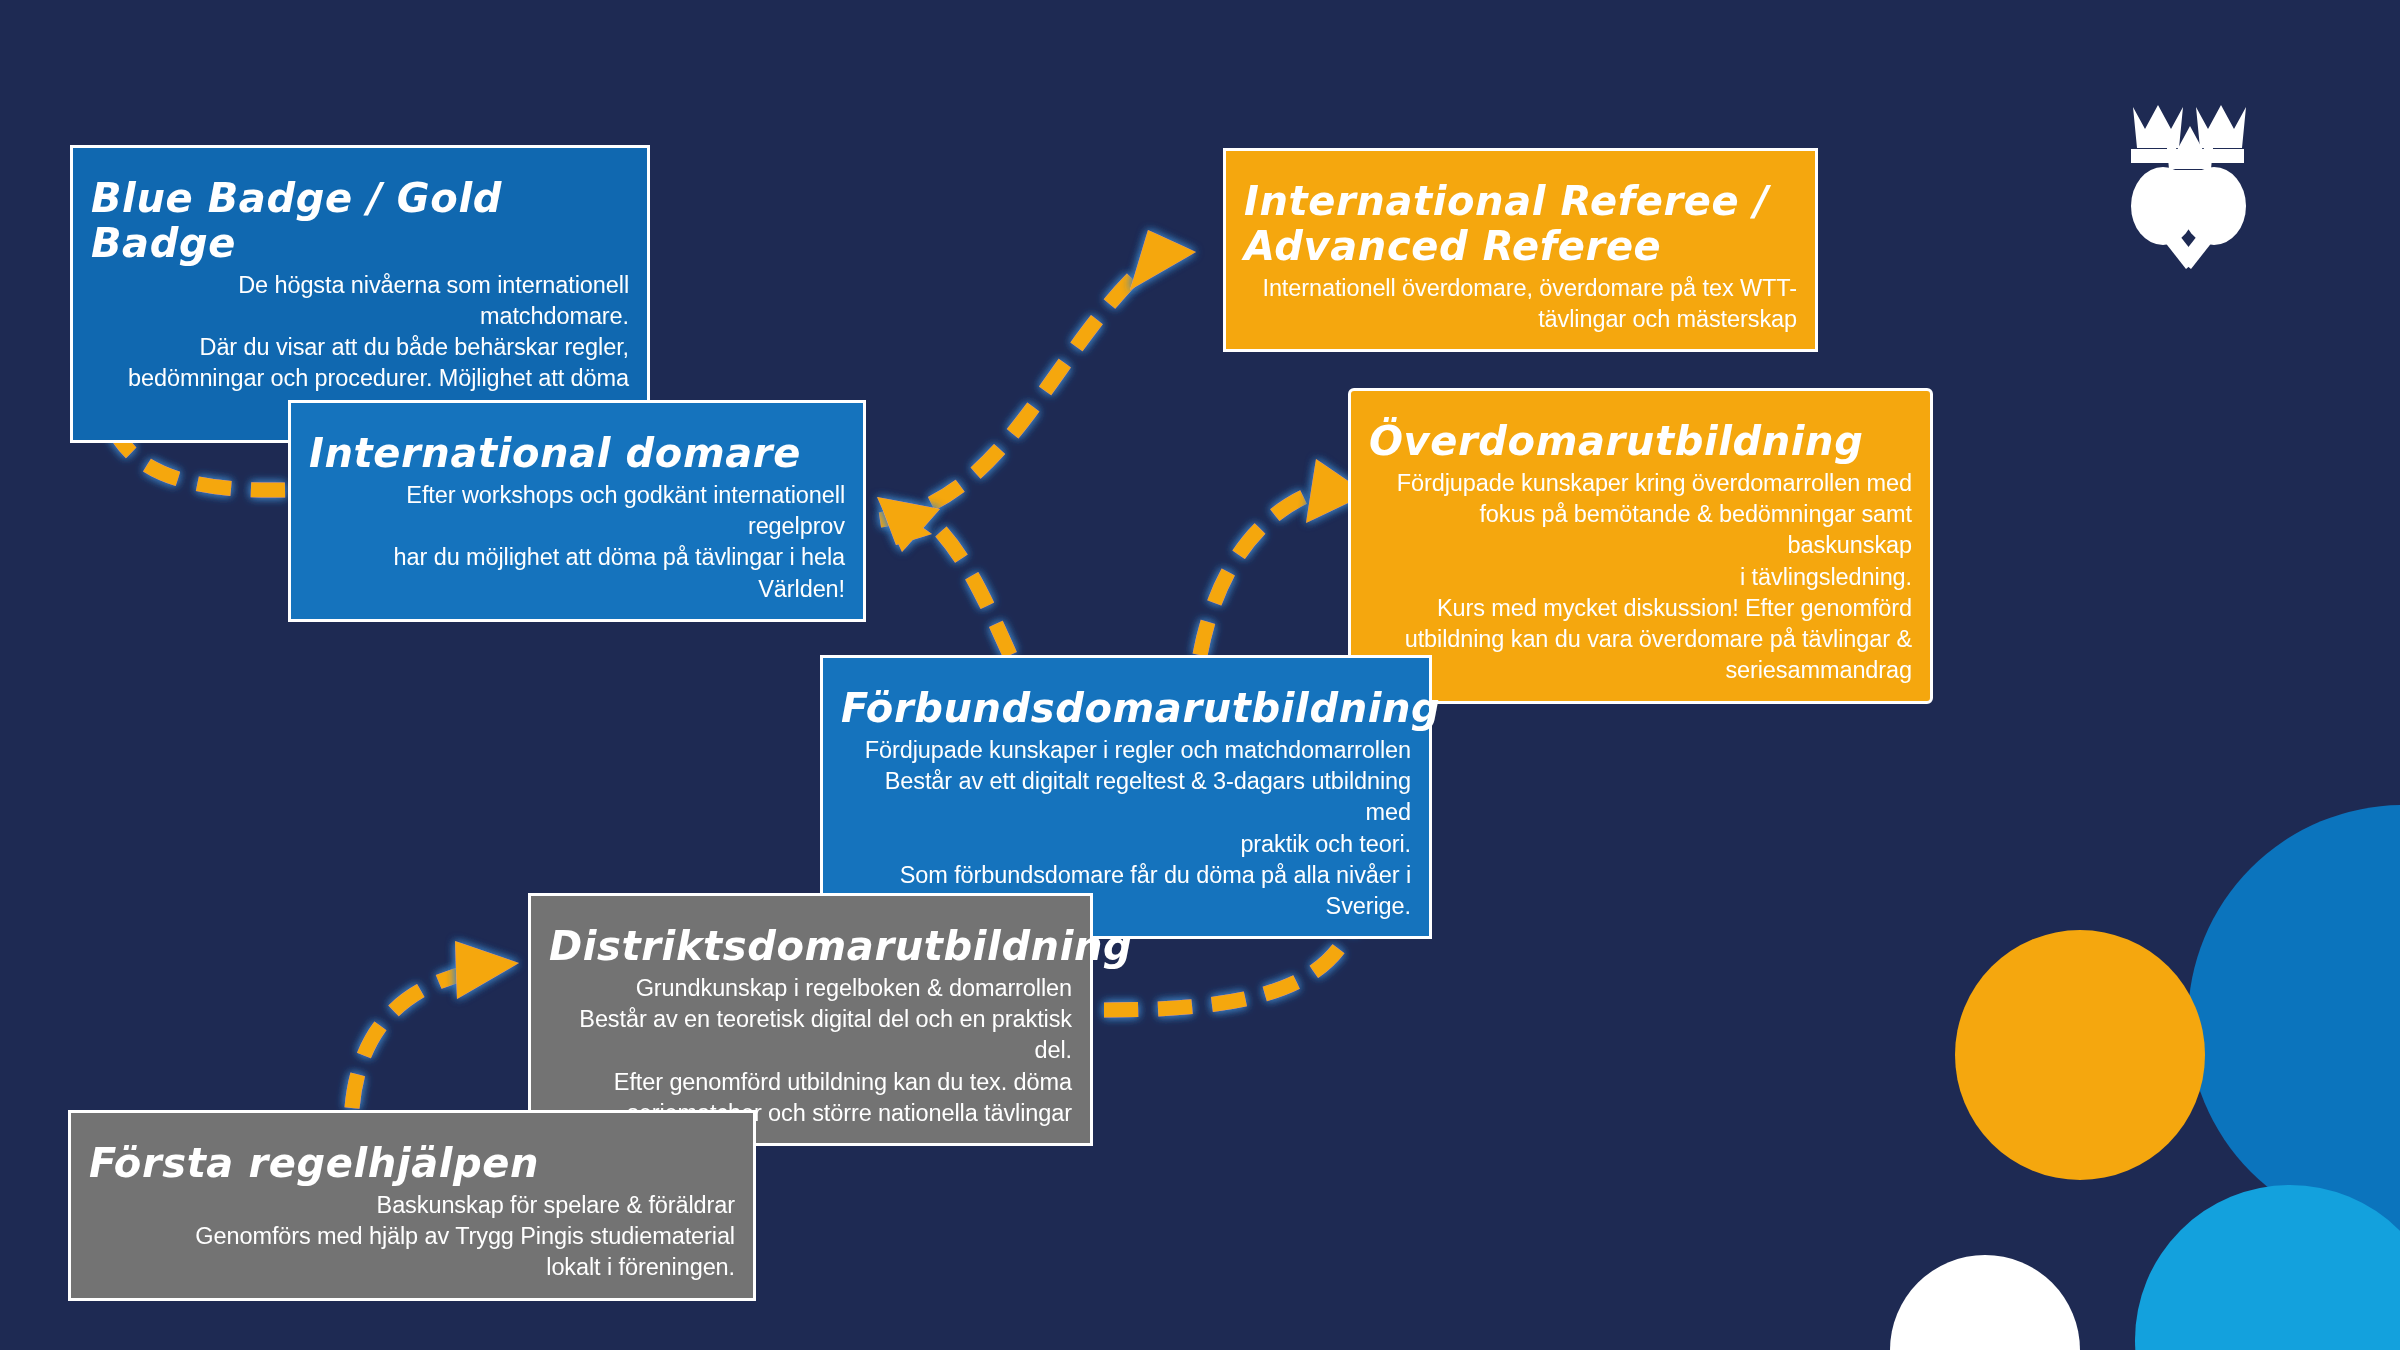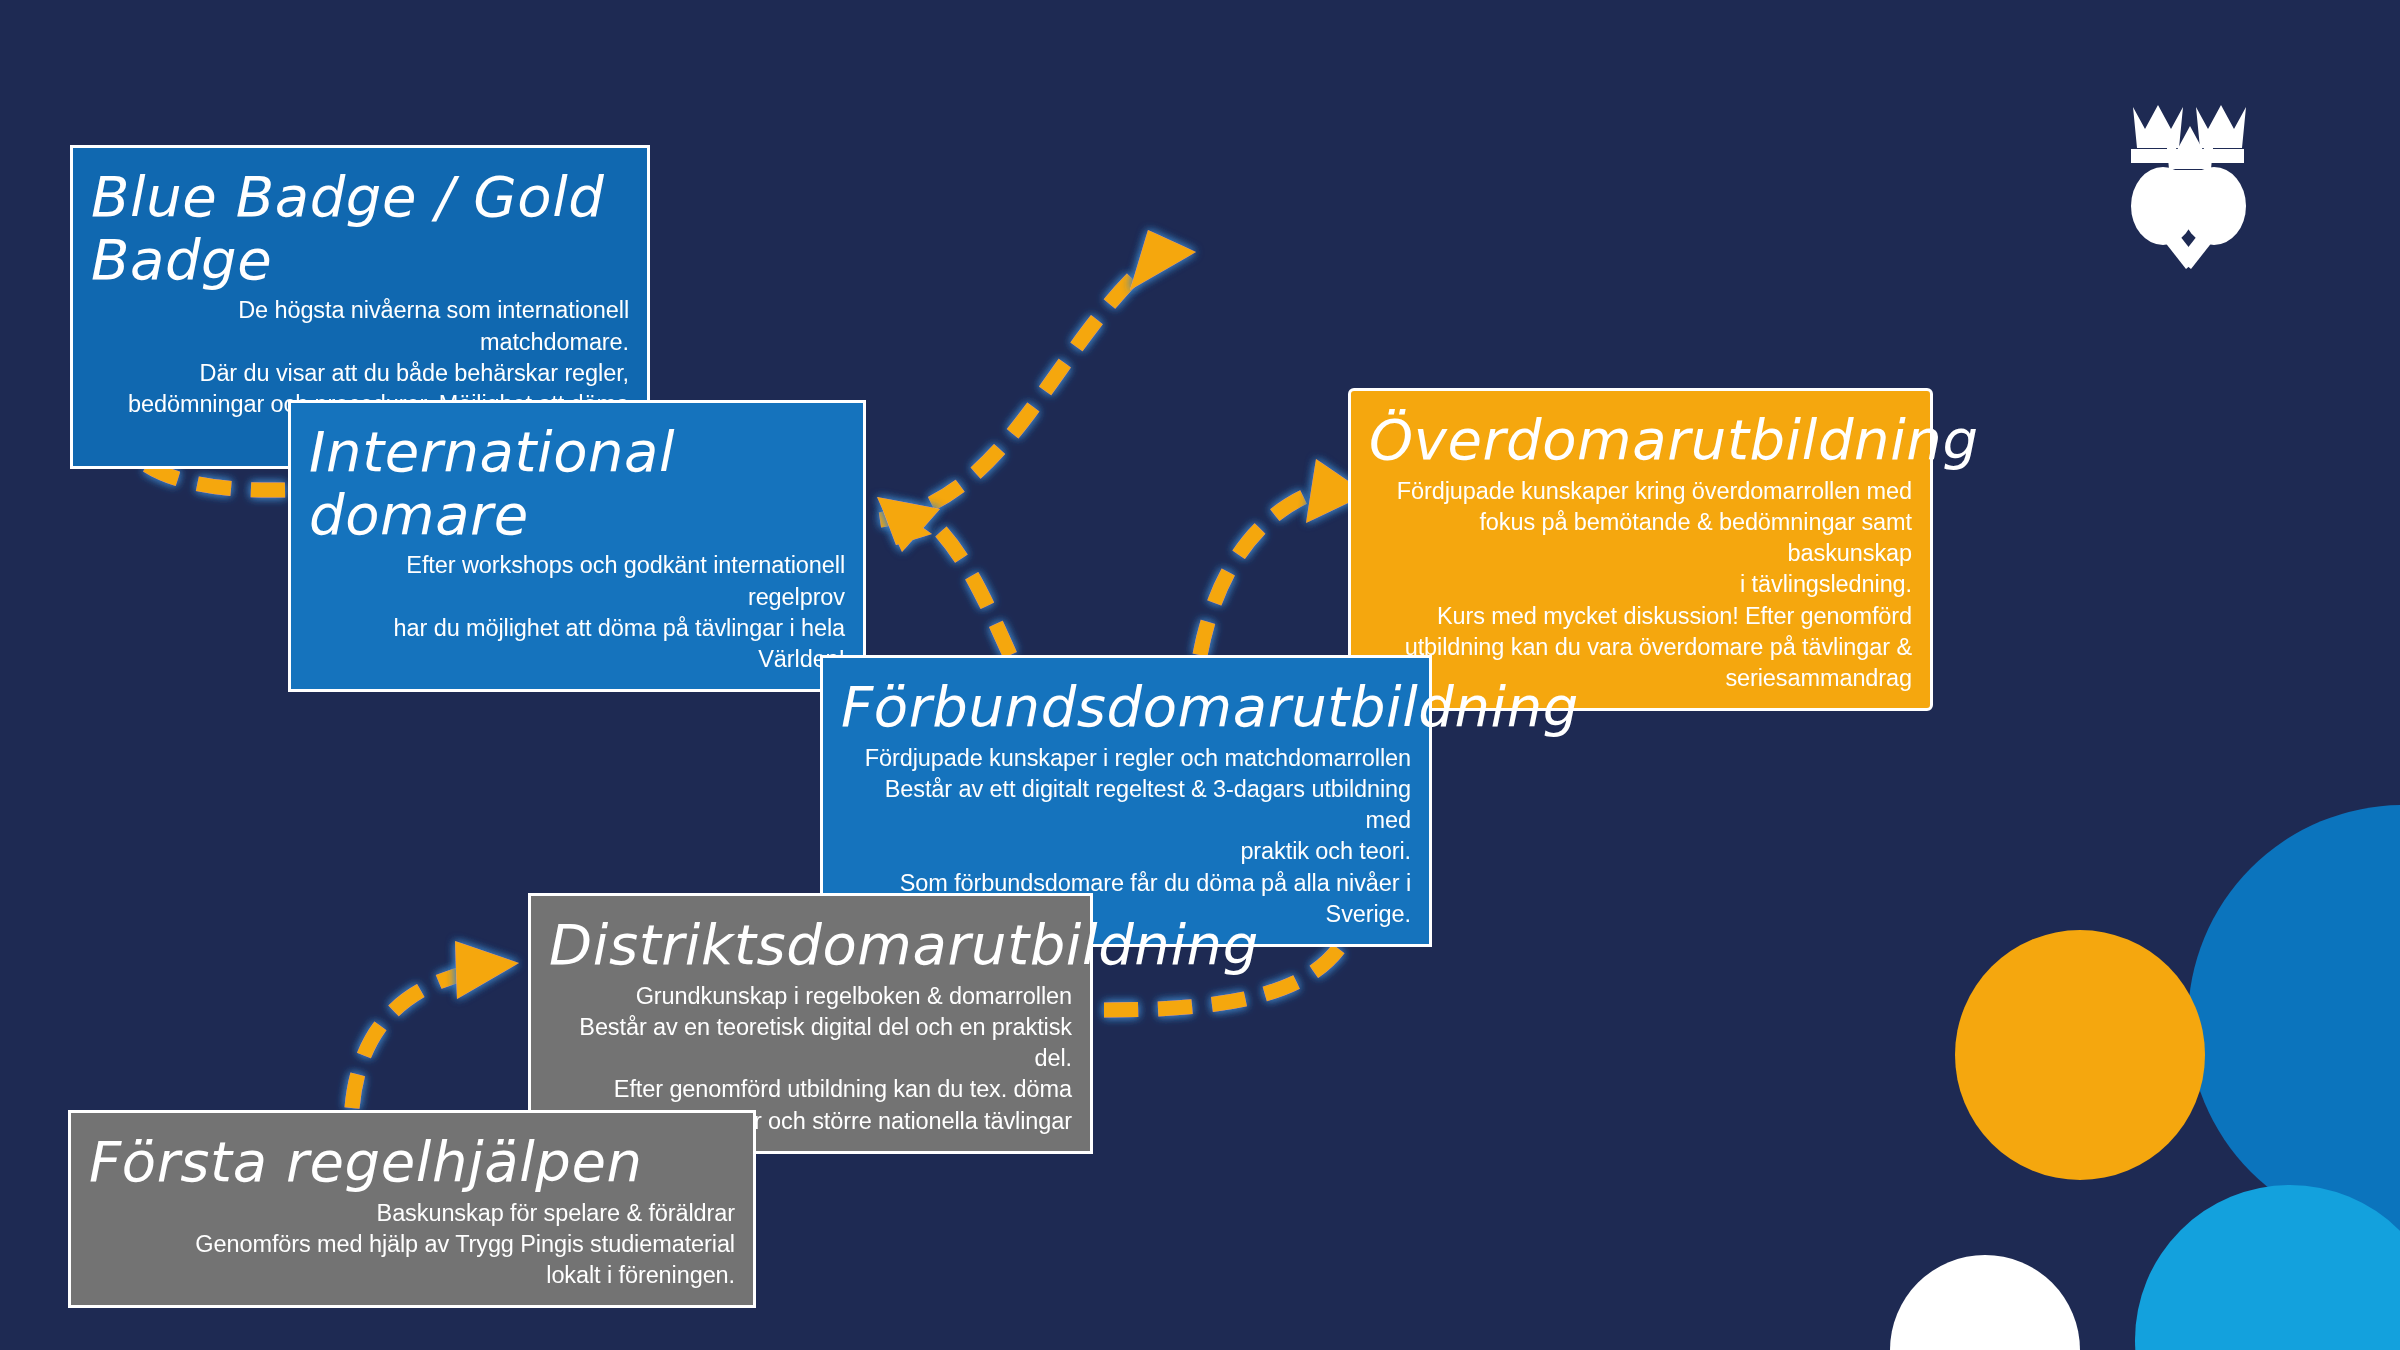--- a/index.html
+++ b/index.html
@@ -37,25 +37,25 @@
   .card {
     position: absolute;
     box-sizing: border-box;
     border: 3px solid #ffffff;
     padding: 10px 18px 14px 18px;
     color: #ffffff;
     z-index: 5;
   }
   .card .title {
     font-family: "DejaVu Sans", sans-serif;
-    font-weight: 400;
-    font-size: 56px;
+    font-weight: 700;
+    font-size: 40px;
     line-height: 1.12;
     letter-spacing: 0.6px;
-    margin: 8px 0 4px 0;
+    margin: 18px 0 4px 0;
     font-style: italic;
     color: #ffffff;
     white-space: pre-line;
   }
   .card .body {
     font-family: "Liberation Sans", sans-serif;
     font-size: 23.5px;
     line-height: 1.33;
     color: #ffffff;
     white-space: pre-line;
@@ -148,20 +148,26 @@
   </svg>
 
   <div class="card c-blue-dark" style="left:70px; top:145px; width:580px;">
     <div class="title">Blue Badge / Gold Badge</div>
     <div class="body">De högsta nivåerna som internationell matchdomare.
 Där du visar att du både behärskar regler,
 bedömningar och procedurer. Möjlighet att döma
 finaler, VM &amp; OS</div>
   </div>
 
+  <div class="card c-orange" style="left:1223px; top:148px; width:595px;">
+    <div class="title">International Referee /
+Advanced Referee</div>
+    <div class="body">Internationell överdomare, överdomare på tex WTT-
+tävlingar och mästerskap</div>
+  </div>
 
   <div class="card c-blue" style="left:288px; top:400px; width:578px;">
     <div class="title">International domare</div>
     <div class="body">Efter workshops och godkänt internationell regelprov
 har du möjlighet att döma på tävlingar i hela Världen!</div>
   </div>
 
   <div class="card c-orange" style="left:1348px; top:388px; width:585px;border-radius:6px;">
     <div class="title">Överdomarutbildning</div>
     <div class="body">Fördjupade kunskaper kring överdomarrollen med

